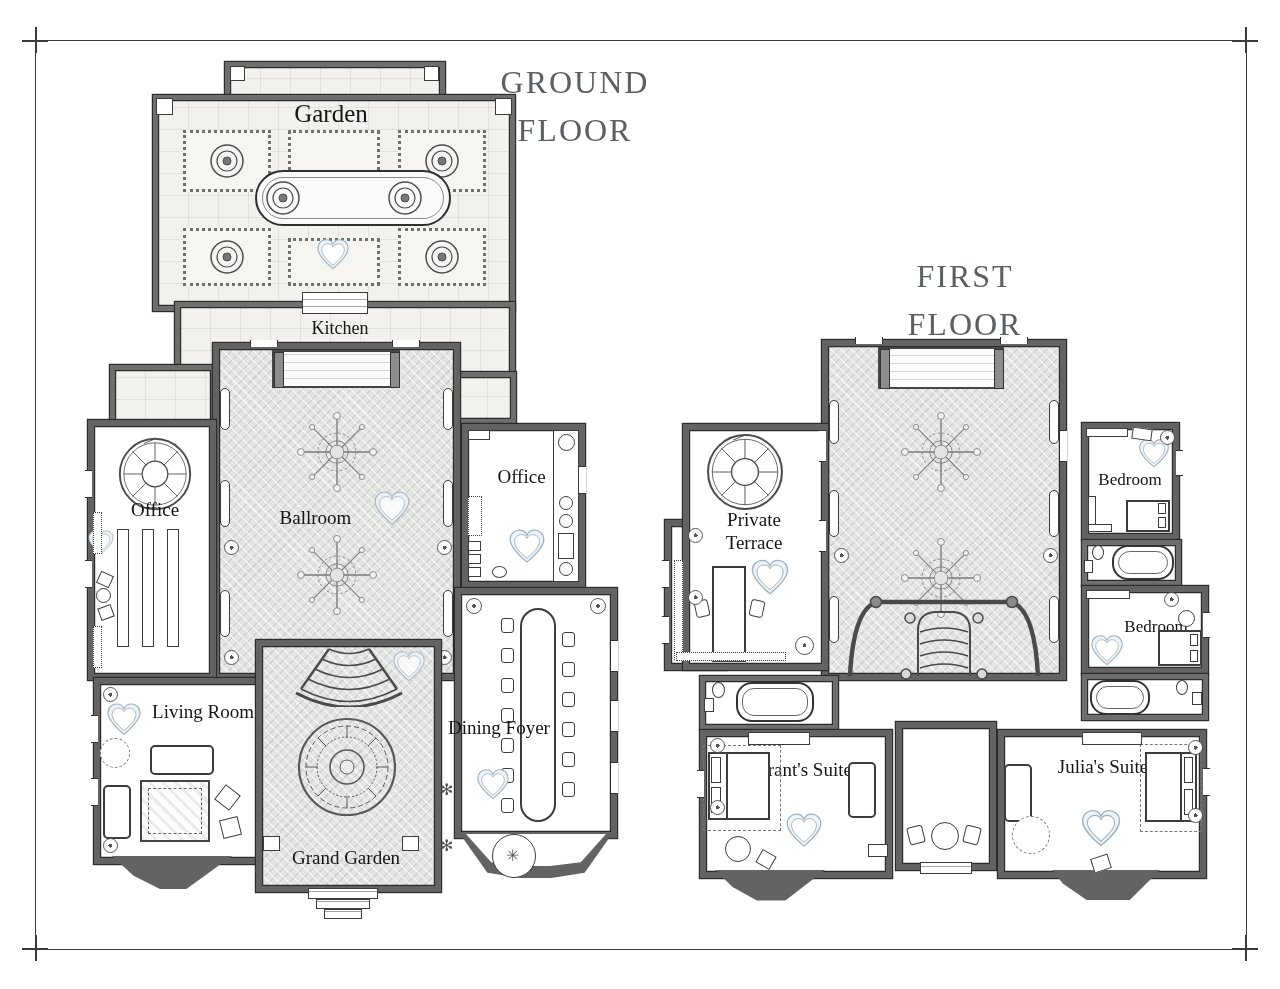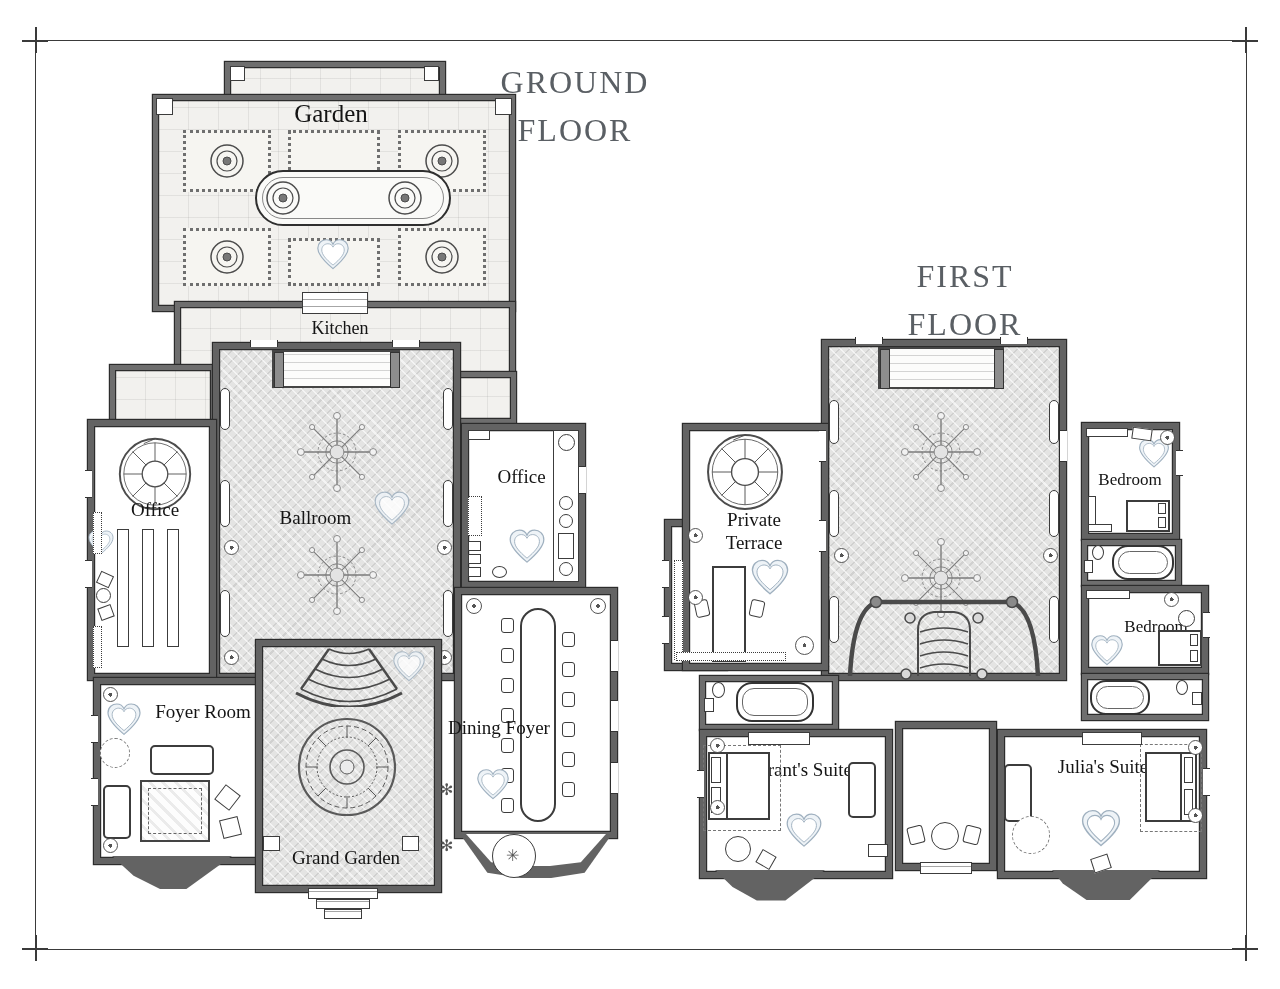--- a/index.html
+++ b/index.html
@@ -261,21 +261,21 @@
         <use href="#sym-heart"></use>
       </svg>
     <div class="furn dot" style="left:93px;top:512px;width:9px;height:42px"></div>
     <div class="furn dot" style="left:93px;top:626px;width:9px;height:42px"></div>
     <div class="furn" style="left:98px;top:573px;width:14px;height:13px;transform:rotate(25deg)"></div>
     <div class="furn round" style="left:96px;top:588px;width:15px;height:15px"></div>
     <div class="furn" style="left:99px;top:606px;width:14px;height:13px;transform:rotate(-20deg)"></div>
 
     <div class="room" style="left:94px;top:678px;width:228px;height:186px;"></div>
     <div class="bay" style="left:112px;top:856px;width:120px;height:36px;clip-path:polygon(0 0,100% 0,62% 92%,40% 92%,18% 55%);"></div>
-    <div class="label" style="left:148px;top:700px;width:110px;font-size:19px;">Foyer Room</div>
+    <div class="label" style="left:148px;top:700px;width:110px;font-size:19px;">Living Room</div>
     <svg class="icon" width="40" height="40" viewBox="0 0 100 100" style="left:104px;top:700px">
         <use href="#sym-heart"></use>
       </svg>
     <div class="furn round dash" style="left:100px;top:738px;width:30px;height:30px"></div>
     <div class="furn" style="left:150px;top:745px;width:64px;height:30px;border-radius:5px;border-width:2px"></div>
     <div class="furn" style="left:103px;top:785px;width:28px;height:54px;border-radius:5px;border-width:2px"></div>
     <div class="rug" style="left:140px;top:780px;width:70px;height:62px;"></div>
     <div class="furn" style="left:218px;top:788px;width:19px;height:19px;transform:rotate(38deg)"></div>
     <div class="furn" style="left:221px;top:818px;width:19px;height:19px;transform:rotate(-14deg)"></div>
     <div class="sconce" style="left:103px;top:687px;width:13px;height:13px"></div>

